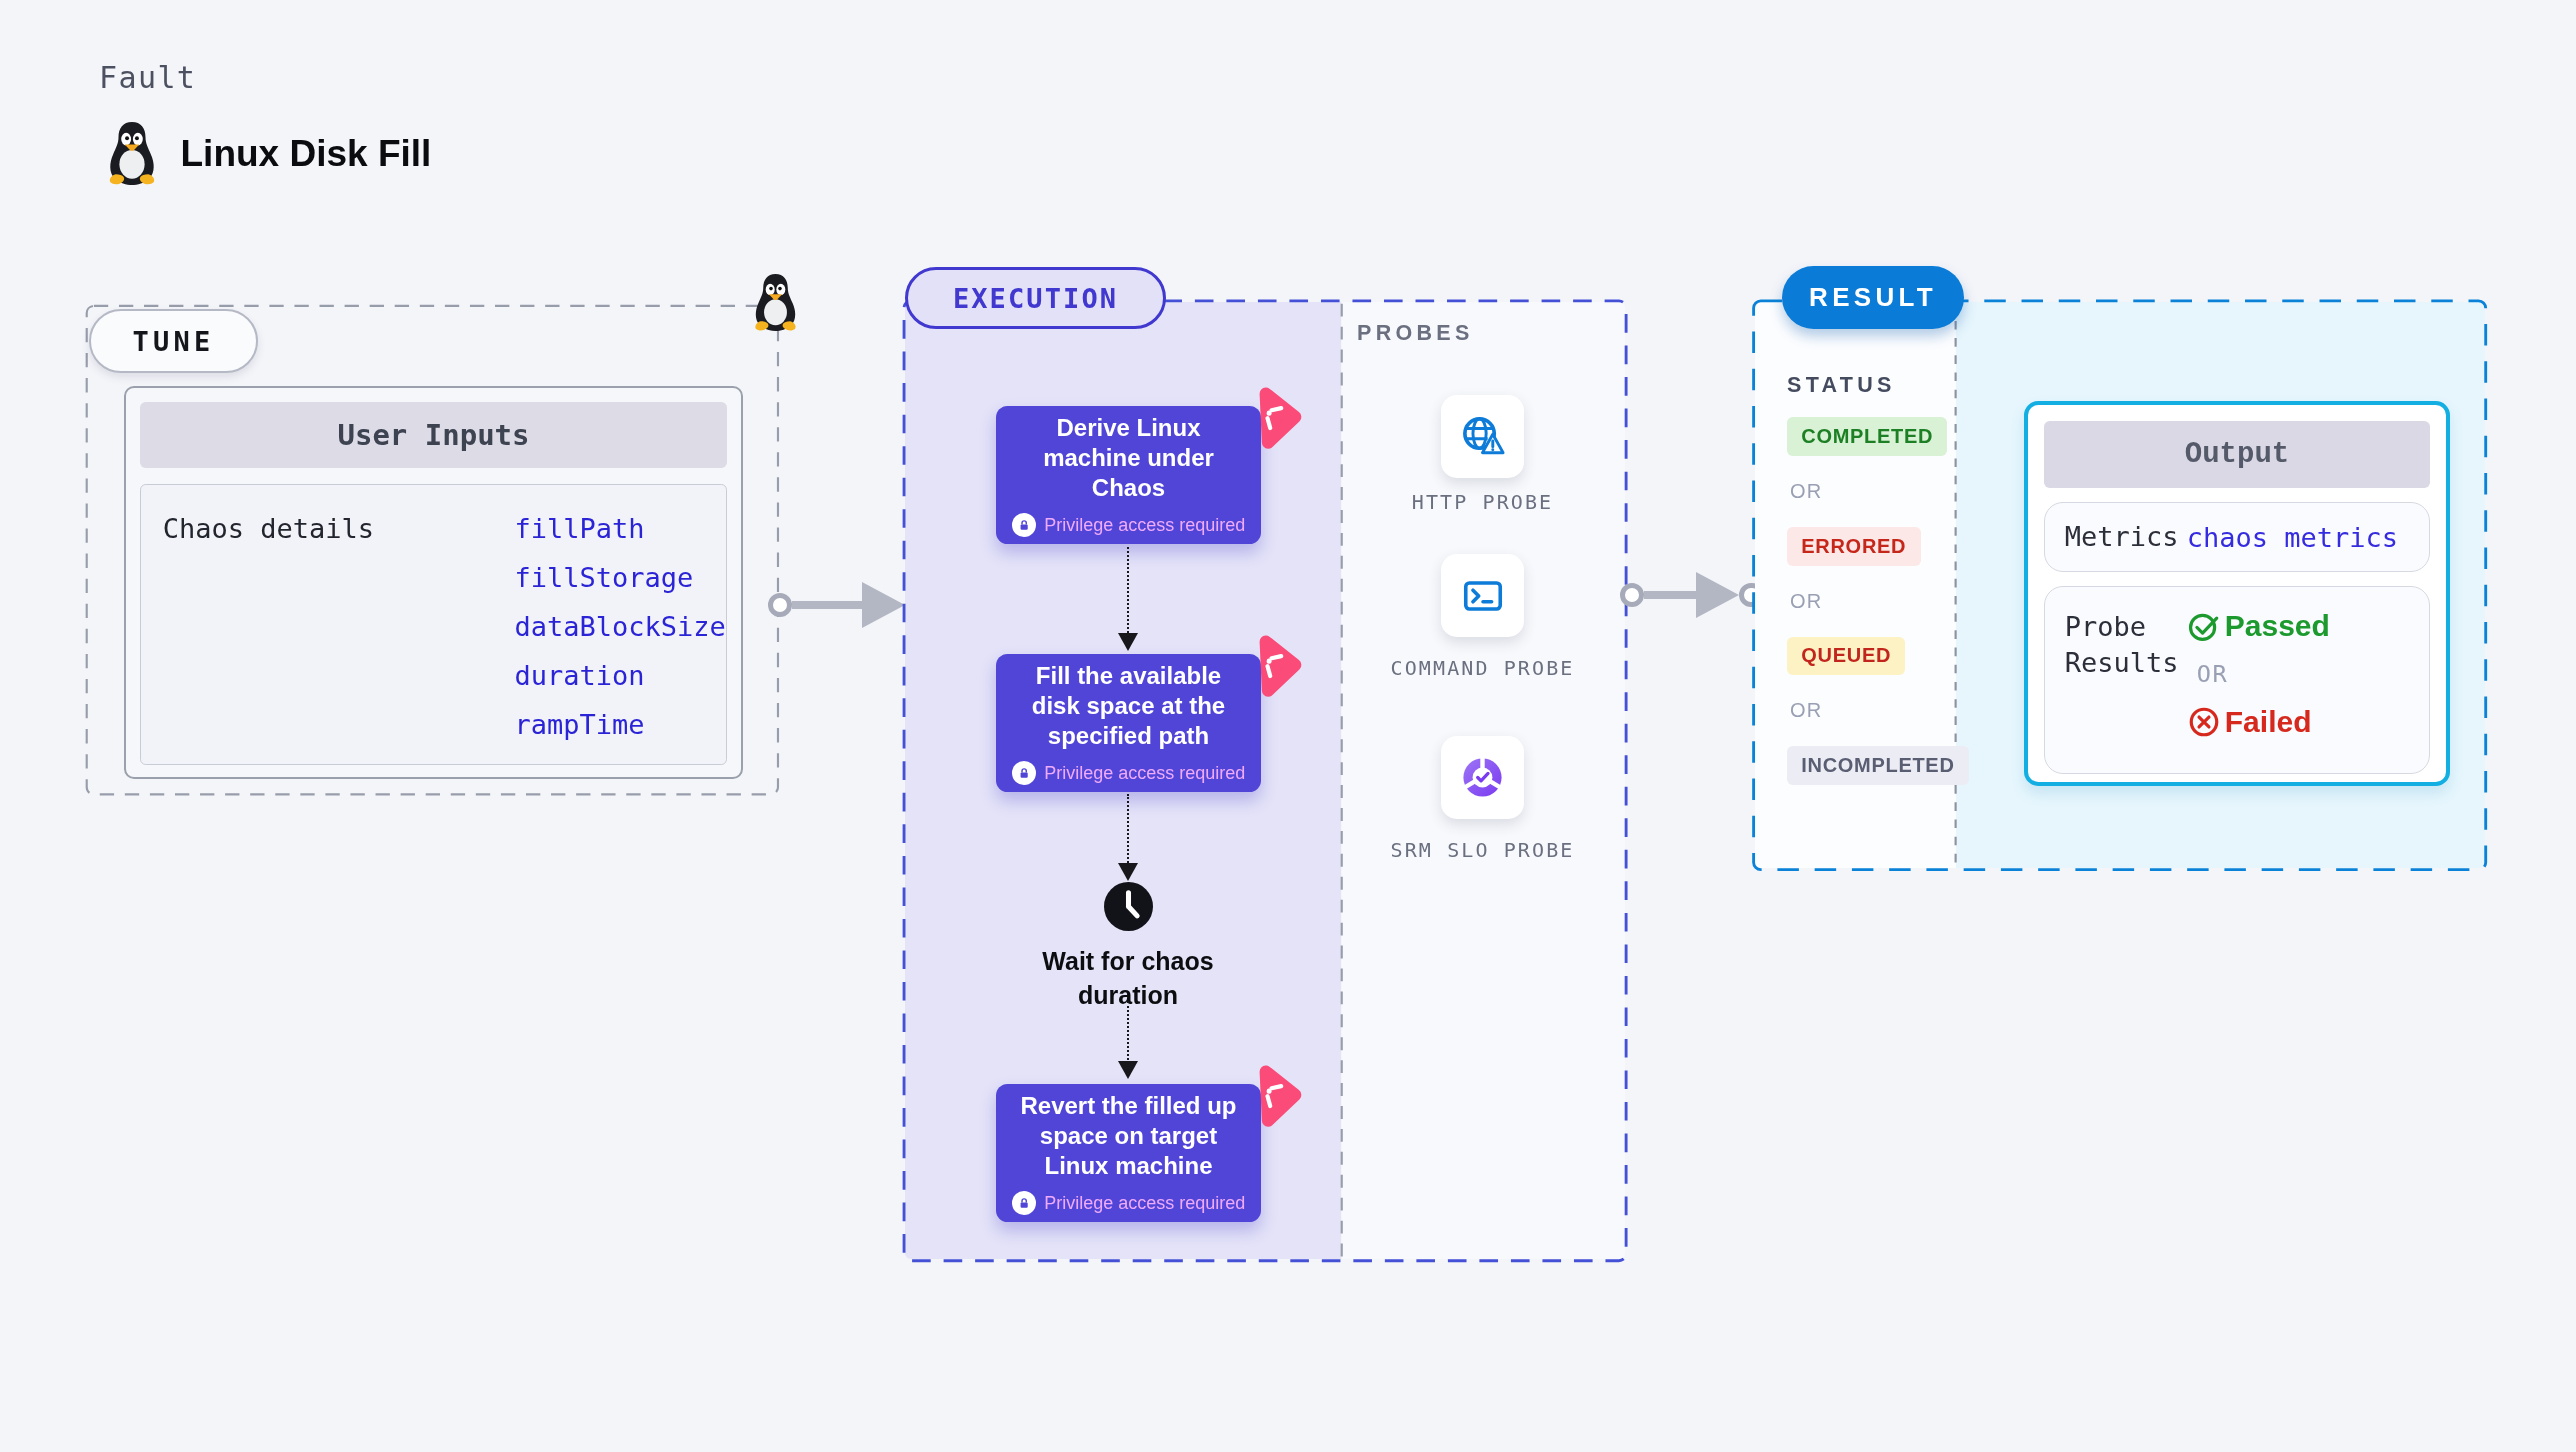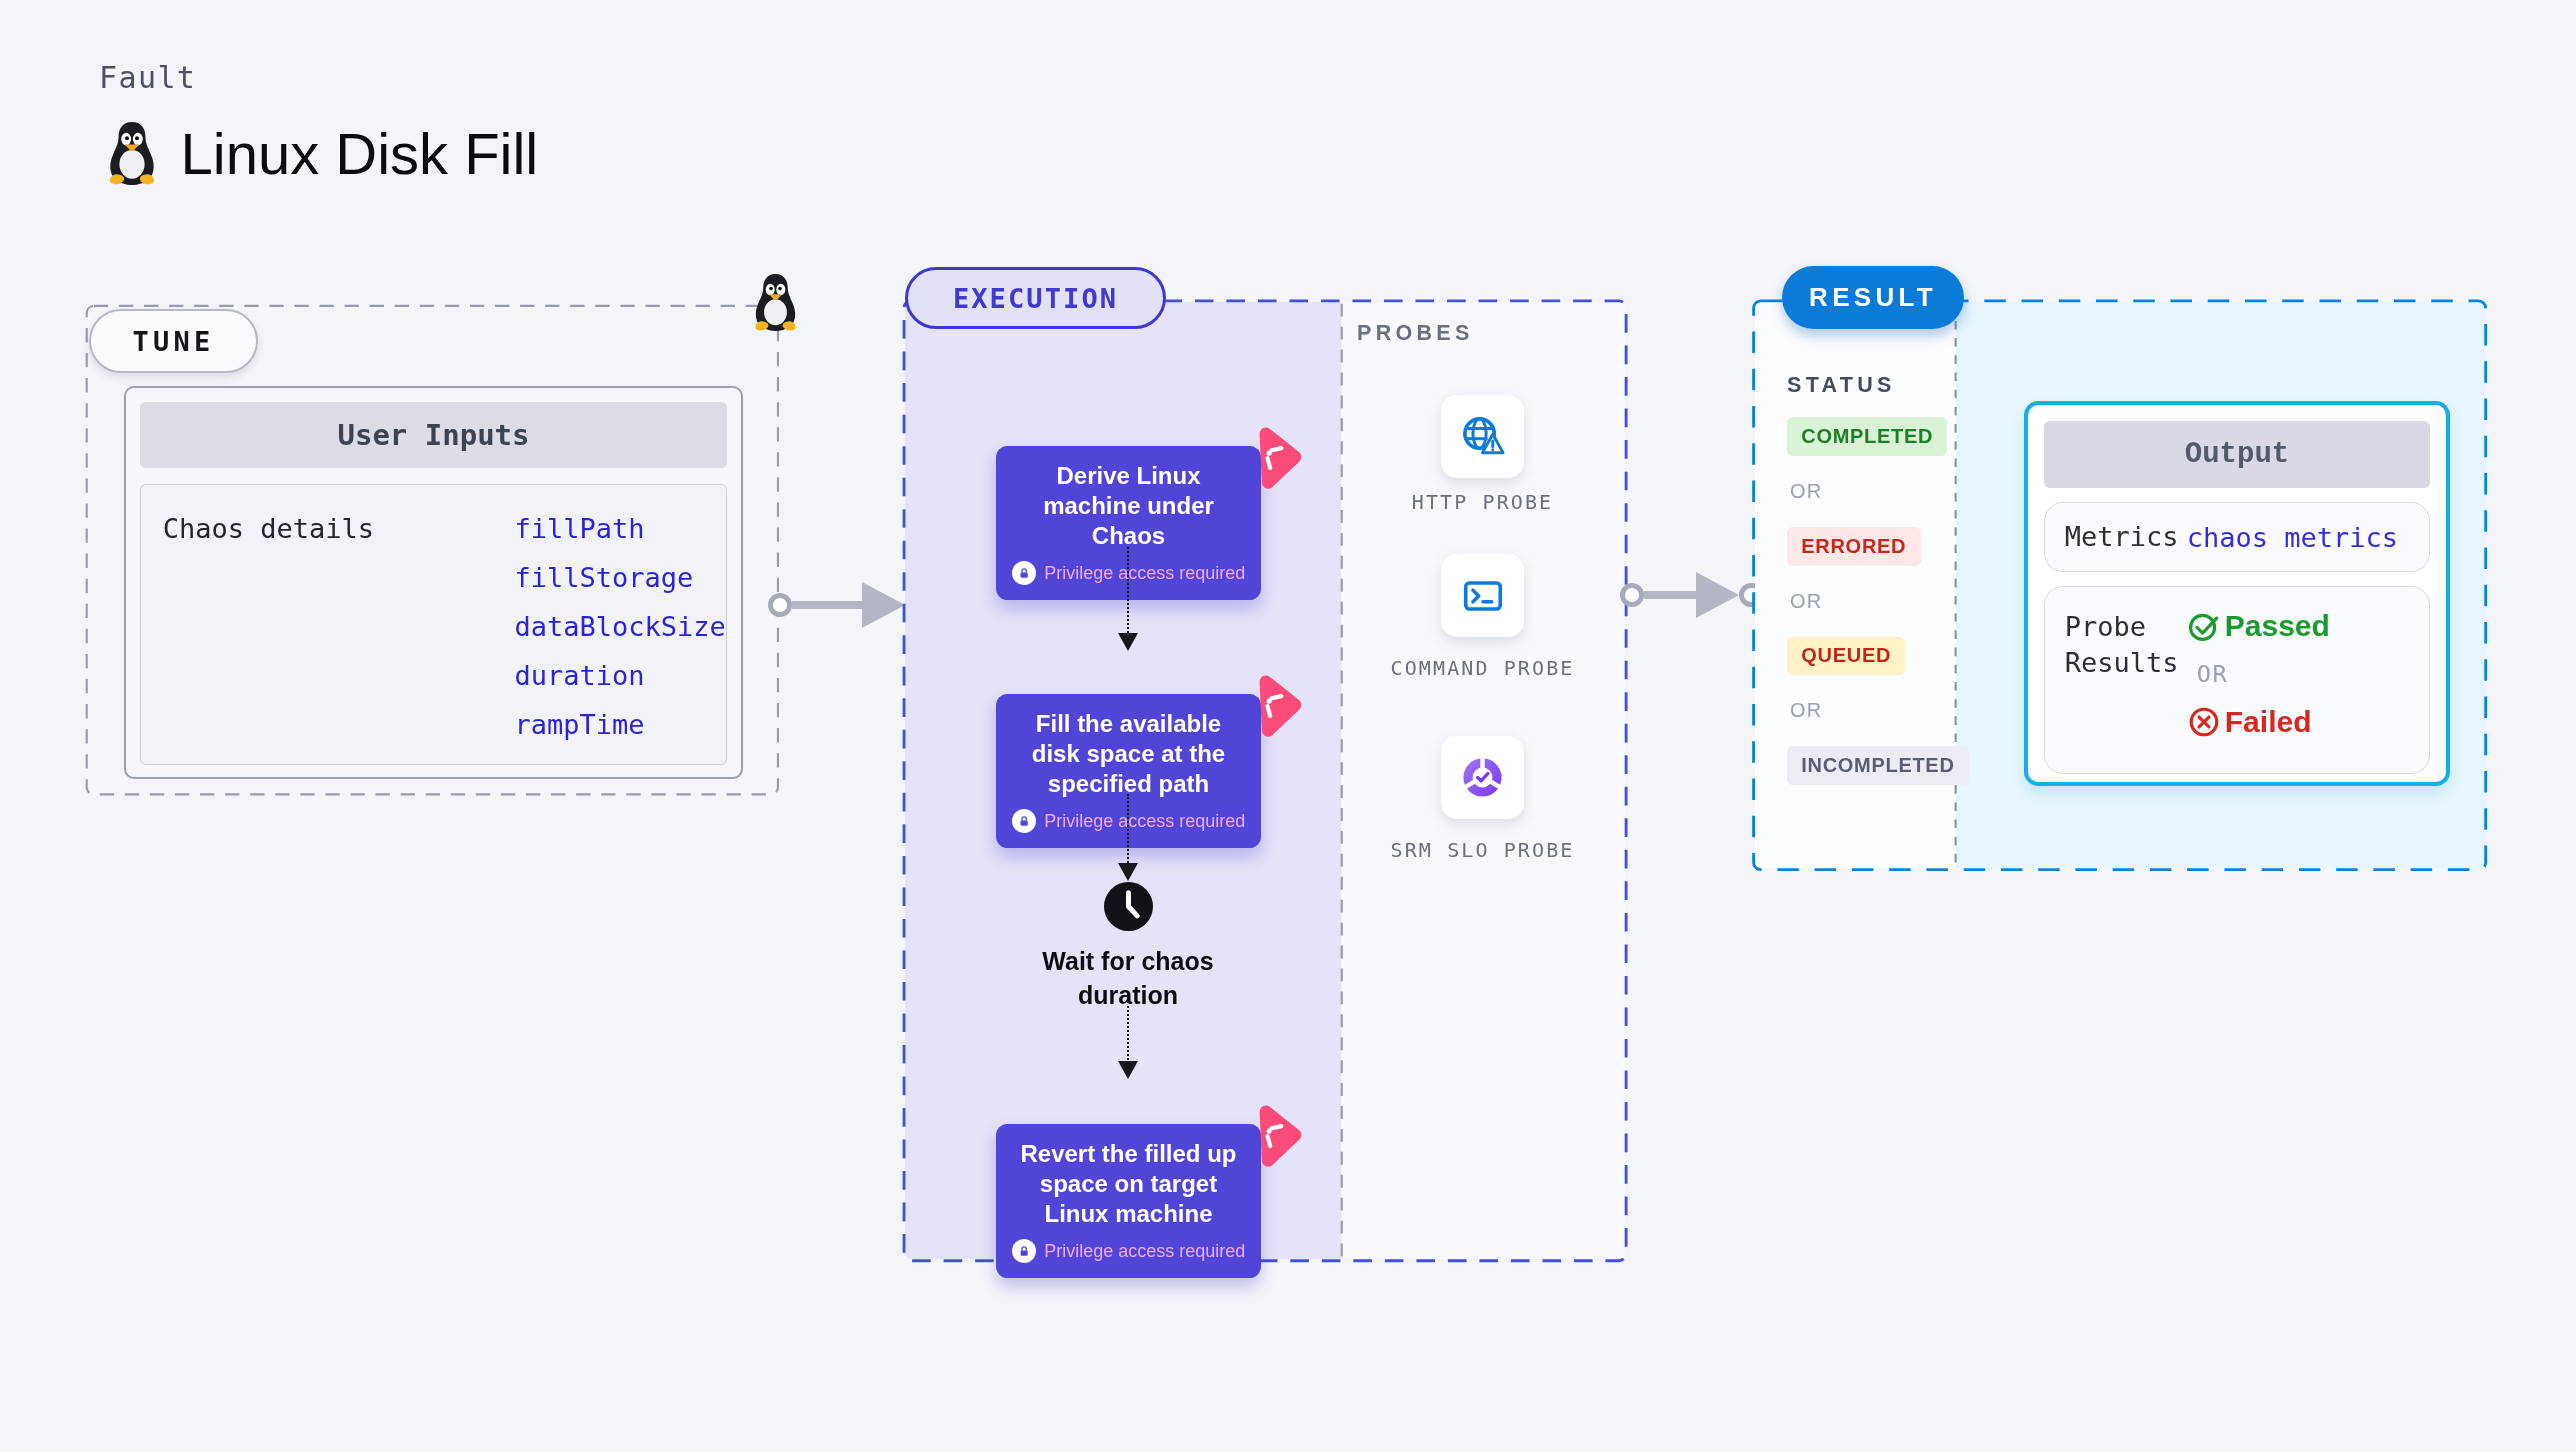--- a/index.html
+++ b/index.html
@@ -5,21 +5,21 @@
   html,body{margin:0;padding:0;background:#f4f5f9;}
   .stage{position:relative;width:2576px;height:1452px;background:#f4f5f9;overflow:hidden;
          font-family:"Liberation Sans","DejaVu Sans",sans-serif;}
   .abs{position:absolute;}
   svg{display:block;}
 
   
   .eyebrow{left:99px;top:60px;font-family:"DejaVu Sans Mono","Liberation Mono",monospace;
            font-size:30px;color:#4c5162;letter-spacing:1.4px;}
   .title-row{left:105px;top:119px;display:flex;align-items:center;gap:21.5px;}
-  .page-title{font-size:58px;font-weight:400;color:#0b0c10;letter-spacing:0;}
+  .page-title{font-size:37px;font-weight:700;color:#0b0c10;letter-spacing:0;}
 
   
   .overlay{position:absolute;left:0;top:0;width:2576px;height:1452px;pointer-events:none;}
 
   
   .tune-pill{left:89px;top:277px;width:165px;height:60px;background:#fafbfd;border:2.9px solid #b5b9c5;
     border-radius:33px;display:flex;align-items:center;justify-content:center;
     font-family:"DejaVu Sans Mono","Liberation Mono",monospace;font-weight:bold;font-size:27px;
     letter-spacing:4.3px;color:#14161c;box-shadow:0 4.3px 8.6px rgba(60,60,90,.12);margin-top:32px;}
   .ui-card{left:124px;top:386px;width:619px;height:393px;background:#f6f7fa;border:2.1px solid #9aa0ac;
@@ -39,23 +39,23 @@
   .arrow .shaft{height:7.9px;background:#b3b6c3;}
   .arrow .head{width:0;height:0;border-left:43px solid #b3b6c3;border-top:23.6px solid transparent;border-bottom:23.6px solid transparent;}
 
   
   .exec-fill{left:905px;top:302px;width:436px;height:957px;background:#e4e3f8;border-radius:5.7px 0 0 5.7px;}
   .probes-fill{left:1342px;top:302px;width:283px;height:957px;background:#f8f9fc;border-radius:0 5.7px 5.7px 0;}
   .exec-pill{left:905px;top:267px;width:255px;height:56px;background:#e2e1f8;border:3.6px solid #4038cf;
     border-radius:31.5px;display:flex;align-items:center;justify-content:center;
     font-family:"DejaVu Sans Mono","Liberation Mono",monospace;font-weight:bold;font-size:27px;
     letter-spacing:2.1px;color:#4038cf;}
-  .step{position:absolute;left:996px;width:265px;height:154px;background:#5145d8;border-radius:11.5px;
+  .step{position:absolute;left:996px;width:265px;height:138px;background:#5145d8;border-radius:11.5px;
     box-shadow:0 8.6px 15.8px rgba(70,60,200,.28);color:#fff;display:flex;flex-direction:column;
-    align-items:center;justify-content:center;text-align:center;padding:7.2px 13px;box-sizing:border-box;margin-top:40px;}
+    align-items:center;justify-content:center;text-align:center;padding:7.2px 13px;box-sizing:border-box;}
   .step-title{font-weight:bold;font-size:24px;line-height:30px;}
   .step-priv{display:flex;align-items:center;gap:8.6px;margin-top:10px;}
   .priv-circle{width:24px;height:24px;background:#fff;border-radius:50%;display:flex;align-items:center;justify-content:center;}
   .priv-text{font-size:18px;color:#f0abfc;}
   .pink-badge{position:absolute;right:-42px;top:-20px;width:67px;height:67px;transform:rotate(6deg);}
   .vdots{position:absolute;left:1127px;width:0;border-left:2.9px dotted #17171c;}
   .vhead{position:absolute;left:1118px;width:0;height:0;border-left:10px solid transparent;
     border-right:10px solid transparent;border-top:18.6px solid #17171c;}
   .clock{left:1104px;top:882px;width:49px;height:49px;}
   .wait-text{left:999px;top:944px;width:258px;text-align:center;font-weight:bold;font-size:25px;

